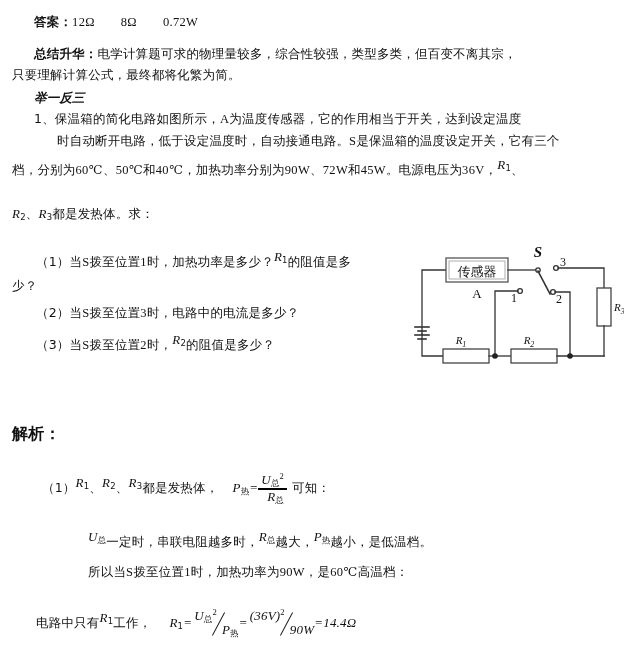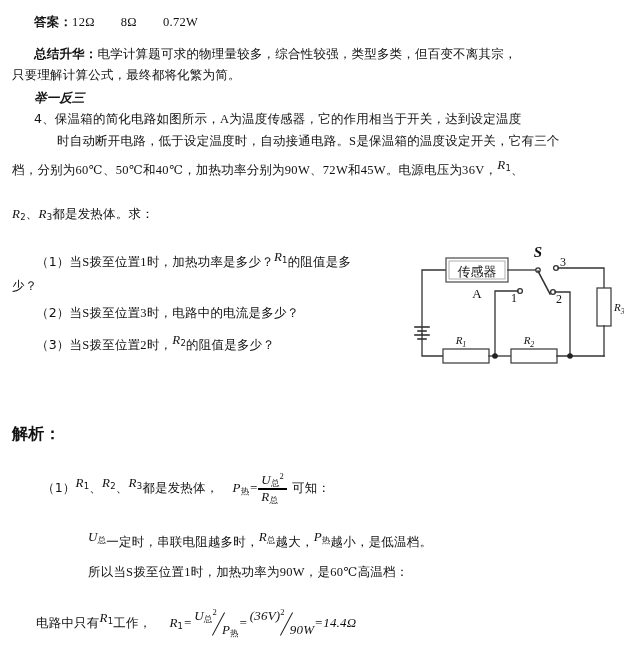--- a/index.html
+++ b/index.html
@@ -56,21 +56,21 @@
   }
   .raise {
     position: relative;
     top: -5px;
   }
 
   
   .frac {
     display: inline-block;
     vertical-align: middle;
-    text-align: left;
+    text-align: right;
     line-height: 1.05;
     position: relative;
     top: -1px;
   }
   .frac .num { display: block; padding: 0 3px; }
   .frac .den { display: block; border-top: 2px solid #000000; padding: 0 3px; }
 
   
   .sfrac {
     display: inline-block;
@@ -110,21 +110,21 @@
   </div>
 
   <div class="tline" style="left:34px; top:40px;">
     <span class="han bold">总结升华：</span><span class="han">电学计算题可求的物理量较多，综合性较强，类型多类，但百变不离其宗，</span>
   </div>
   <div class="tline han" style="left:12px; top:61px;">只要理解计算公式，最终都将化繁为简。</div>
 
   <div class="tline han bold" style="left:34px; top:84px;font-style:italic;">举一反三</div>
 
   <div class="tline" style="left:34px; top:105px;">
-    <span class="han">4、保温箱的简化电路如图所示，</span><span class="lat">A</span><span class="han">为温度传感器，它的作用相当于开关，达到设定温度</span>
+    <span class="han">1、保温箱的简化电路如图所示，</span><span class="lat">A</span><span class="han">为温度传感器，它的作用相当于开关，达到设定温度</span>
   </div>
 
   <div class="tline" style="left:12px; top:127px;padding-left:45px;">
     <span class="han">时自动断开电路，低于设定温度时，自动接通电路。</span><span class="lat">S</span><span class="han">是保温箱的温度设定开关，它有三个</span>
   </div>
 
   <div class="tline" style="left:12px; top:156px;">
     <span class="han">档，分别为</span><span class="lat">60℃、50℃</span><span class="han">和</span><span class="lat">40℃</span><span class="han">，加热功率分别为</span><span class="lat">90W、72W</span><span class="han">和</span><span class="lat">45W</span><span class="han">。电源电压为</span><span class="lat">36V</span><span class="han">，</span><span class="var raise"><span>R</span><sub>1</sub></span><span class="han">、</span>
   </div>
 

